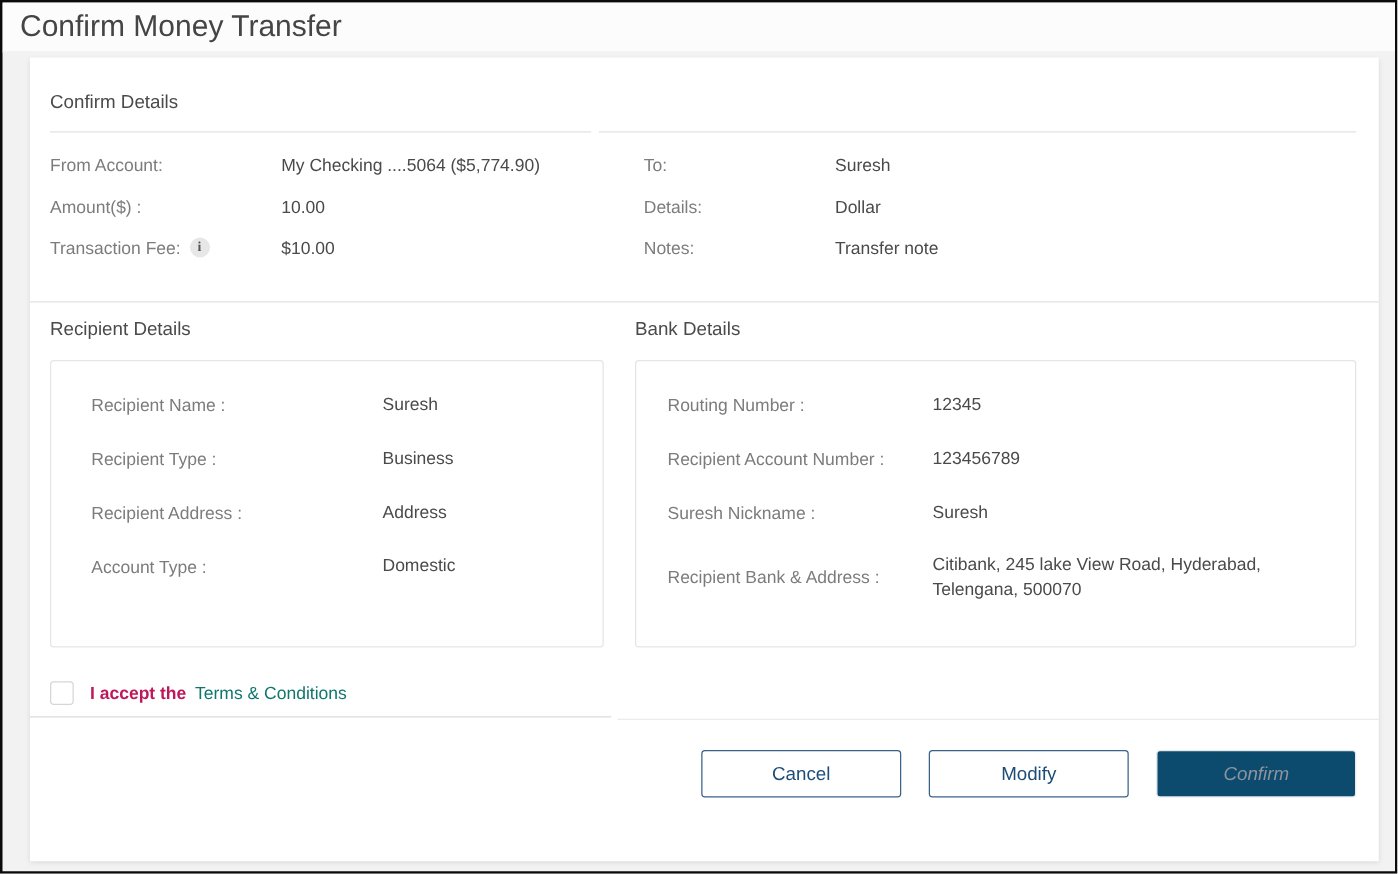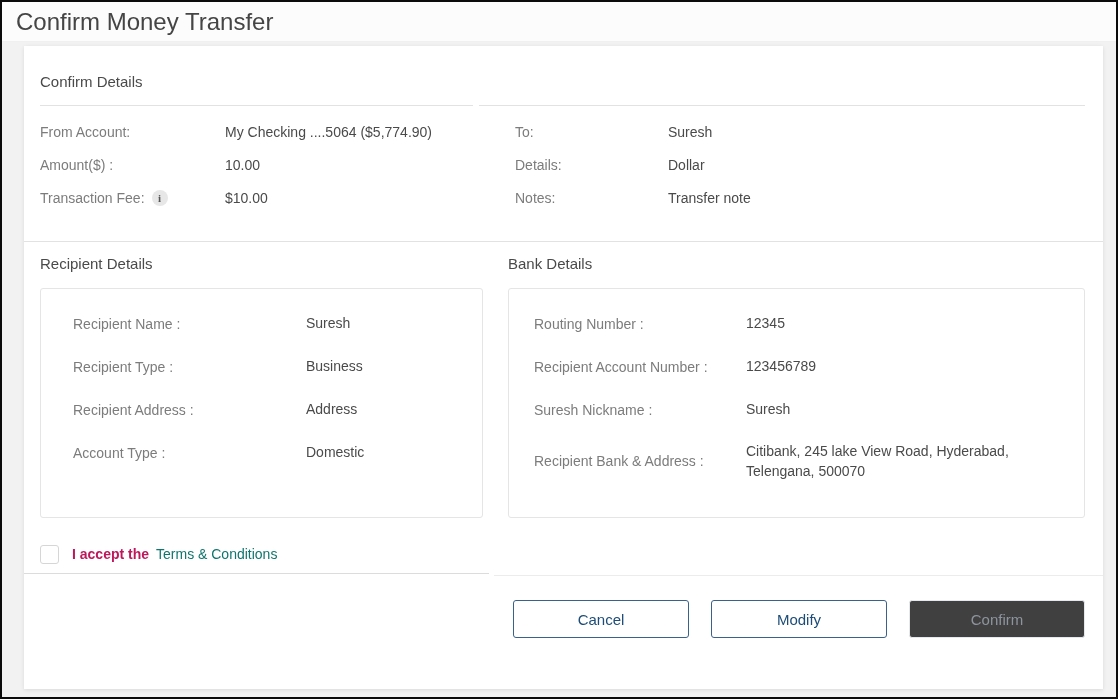--- a/index.html
+++ b/index.html
@@ -139,38 +139,39 @@
   .bottom-divider .seg-right{
     position:absolute; left:454px; right:-18px; top:2px;
     border-top:1px solid #ececec;
   }
   
   .buttons-row{
     margin-top:36px;
     display:flex; justify-content:flex-end; align-items:center;
   }
   .btn{
-    width:176px; height:38px;
+    width:160px; height:38px;
     font-size:15px;
     border-radius:3px;
     display:flex; align-items:center; justify-content:center;
     cursor:pointer;
     font-family:inherit;
   }
   .btn.outline{
     background:#ffffff;
     border:1px solid #3a6189;
     color:#1c4c77;
   }
   .btn + .btn{ margin-left:22px; }
   .btn.disabled{
-    background:#404040;
+    background:#0c4a6e;
     border:1px solid #e5e9ee;
     color:#8d949d;
     cursor:default;
+    font-style:italic;
   }
 </style>
 </head>
 <body>
 
 <div class="screen">
 
   <div class="page-header">
     <h1 class="page-title">Confirm Money Transfer</h1>
   </div>

